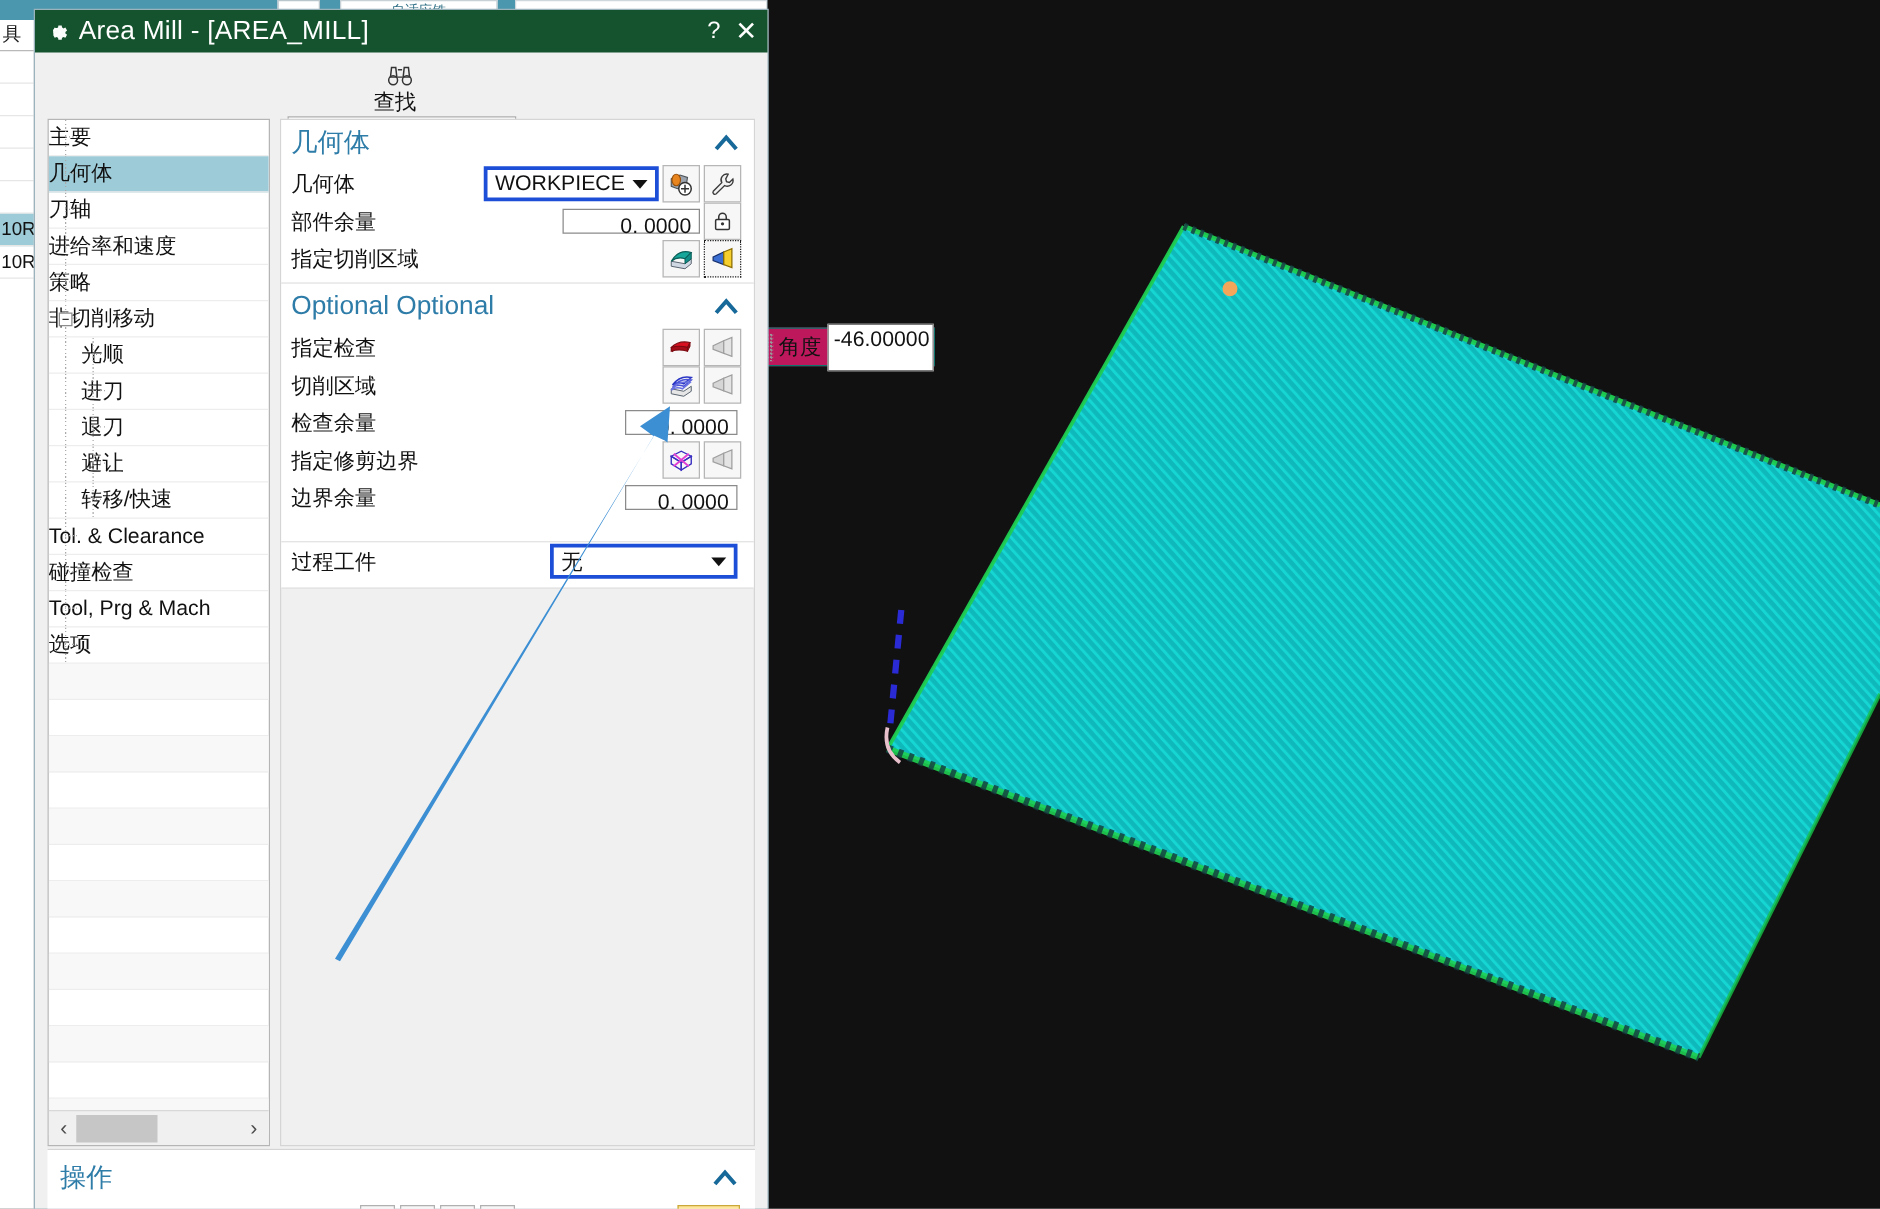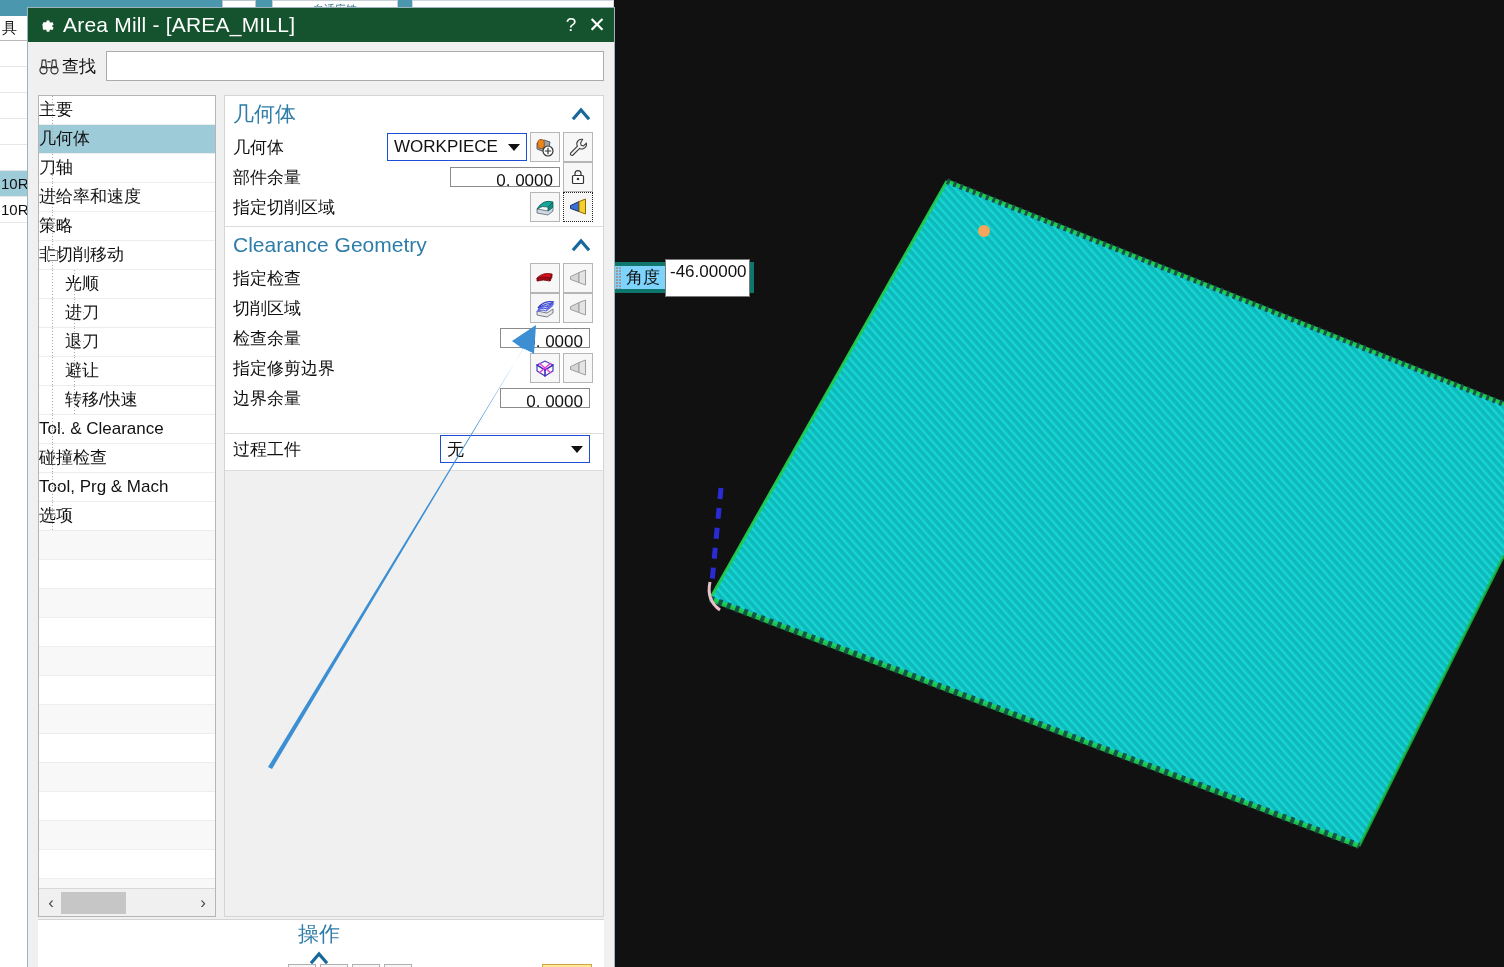--- a/index.html
+++ b/index.html
@@ -27,41 +27,41 @@
   #left-strip .lhead{height:24px;line-height:24px;padding-left:2px;font-size:15px;color:#1a1a1a;
     border-bottom:1px solid #b9b9b9;background:#ffffff;white-space:nowrap;overflow:hidden;}
   #left-strip .lrow{height:25px;line-height:25px;padding-left:1px;font-size:15px;color:#111;
     border-bottom:1px solid #e6e6e6;white-space:nowrap;overflow:hidden;}
   #left-strip .lrow.sel{background:#9ecbd8;}
 
   
   #viewport{position:absolute;left:614px;top:0;width:890px;height:967px;background:#111111;overflow:hidden;}
   #viewport svg{position:absolute;left:0;top:0;}
   #angle-box{position:absolute;left:608px;top:262px;height:31px;display:flex;align-items:center;
-    background:#7dd3fc;border:4px solid #0f766e;box-sizing:border-box;padding-left:4px;}
+    background:#be185d;border:1px solid #0f766e;box-sizing:border-box;padding-left:4px;}
   #angle-box .grip{width:6px;height:22px;background:
       radial-gradient(circle at 1px 1px,#9a9a9a 1px,transparent 1px) 0 0/3px 3px;}
   #angle-box .alabel{font-size:17px;color:#111;margin:0 5px 0 4px;white-space:nowrap;}
   #angle-box .aval{width:85px;height:38px;background:#ffffff;border:1px solid #7a7a7a;
     box-sizing:border-box;font-size:17px;color:#111;line-height:24px;padding-left:4px;overflow:hidden;
     white-space:nowrap;}
 
   
   #dialog{position:absolute;left:28px;top:8px;width:586px;height:959px;background:#f0f0f0;
     box-shadow:0 0 0 1px #9ab3bd;}
   #titlebar{height:34px;background:#14532d;display:flex;align-items:center;padding:0 4px 0 8px;}
   #titlebar .gear{width:19px;height:19px;flex:0 0 auto;margin-right:8px;}
   #title-text{color:#ffffff;font-size:21px;font-weight:400;letter-spacing:.2px;white-space:nowrap;
     flex:1 1 auto;overflow:hidden;}
   #titlebar .tbtn{width:26px;height:26px;display:flex;align-items:center;justify-content:center;
     color:#ffffff;font-size:19px;cursor:default;}
   #titlebar .tbtn.close{font-size:21px;}
 
   
-  #findbar{height:32px;display:flex;align-items:center;padding:8px 10px 6px 10px;box-sizing:content-box;}
+  #findbar{height:32px;display:flex;align-items:center;padding:8px 10px 6px 10px;box-sizing:content-box;flex-direction:column;}
   #find-icon{width:22px;height:20px;flex:0 0 auto;margin-right:2px;}
   #find-label{font-size:17px;color:#111;margin-right:10px;white-space:nowrap;}
   #find-input{flex:1 1 auto;height:30px;background:#ffffff;border:1px solid #ababab;box-sizing:border-box;}
 
   
   #dlg-body{position:absolute;left:0;top:82px;width:586px;height:838px;}
   #tree-pane{position:absolute;left:10px;top:5px;width:178px;height:822px;background:#ffffff;
     border:1px solid #b5b5b5;box-sizing:border-box;overflow:hidden;}
   .tnode{height:28px;line-height:28px;font-size:17px;color:#111;white-space:nowrap;overflow:hidden;
     border-bottom:1px solid #ededed;position:relative;}
@@ -92,33 +92,33 @@
   .sect{background:#ffffff;border-bottom:1px solid #dcdcdc;}
   .sect-head{height:36px;display:flex;align-items:center;padding:0 12px 0 8px;}
   .sect-title{flex:1 1 auto;font-size:21px;color:#2e7ca8;white-space:nowrap;}
   .chev{width:20px;height:20px;flex:0 0 auto;}
   .row{height:30px;display:flex;align-items:center;padding:0 10px 0 8px;position:relative;}
   .rlabel{font-size:17px;color:#111;white-space:nowrap;flex:1 1 auto;}
   .ibtn{width:30px;height:30px;border:1px solid #b6b6b6;box-sizing:border-box;background:#f7f7f7;
     display:flex;align-items:center;justify-content:center;margin-left:3px;flex:0 0 auto;}
   .ibtn.dotted{border:1px dotted #222;}
   .ibtn svg{display:block;}
-  .combo{height:28px;border:1px solid #1d4ed8;background:#ffffff;box-sizing:border-box;display:flex;
+  .combo{height:28px;border:3px solid #1d4ed8;background:#ffffff;box-sizing:border-box;display:flex;
     align-items:center;padding:5px 6px;font-size:17px;color:#111;flex:0 0 auto;margin-left:32px;}
   .combo .cval{flex:1 1 auto;white-space:nowrap;overflow:hidden;}
   .combo .carr{width:0;height:0;border-left:6px solid transparent;border-right:6px solid transparent;
     border-top:7px solid #111;margin-left:6px;}
   .numbox{height:20px;border:1px solid #8b8b8b;background:#ffffff;box-sizing:border-box;
     font-size:17px;color:#111;line-height:26px;text-align:right;padding-right:6px;flex:0 0 auto;}
   .spacer{flex:1 1 auto;}
 
   
   #ops{position:absolute;left:10px;bottom:0;width:566px;height:47px;background:#ffffff;
     border-top:1px solid #d4d4d4;}
-  #ops .sect-head{height:44px;padding:0 14px 0 10px;flex-direction:column;}
+  #ops .sect-head{height:44px;padding:0 14px 0 10px;}
   #ops-toolbar{position:absolute;left:250px;top:44px;display:flex;gap:4px;}
   #ops-toolbar .obtn{width:28px;height:22px;border:1px solid #b0b0b0;background:#f6f6f6;box-sizing:border-box;}
   #ops-ok{position:absolute;right:12px;top:44px;width:50px;height:22px;background:#ffe69b;
     border:1px solid #caa93a;box-sizing:border-box;}
 
   
   #annot{position:absolute;left:0;top:0;width:1504px;height:967px;pointer-events:none;}
 </style>
 </head>
 <body>
@@ -303,21 +303,21 @@
             <svg width="22" height="22" viewBox="0 0 22 22">
               <path d="M3.5 9.6 L12 5.6 L12 15.6 L3.5 12.4z" fill="#3b6fd4" stroke="#16306e" stroke-width="1"></path>
               <path d="M12 5.6 L18.5 3 L18.5 18 L12 15.6z" fill="#f5cf2e" stroke="#8a6c00" stroke-width="1"></path>
             </svg>
           </div>
         </div>
       </div>
 
       <div class="sect">
         <div class="sect-head">
-          <div class="sect-title">Clearance Geometry</div>
+          <div class="sect-title">Optional Optional</div>
           <svg class="chev" viewBox="0 0 20 20">
             <path d="M3 14 L10 6 L17 14" fill="none" stroke="#17699a" stroke-width="3.2" stroke-linecap="square"></path>
           </svg>
         </div>
 
         <div class="row">
           <div class="rlabel">指定检查</div>
           <div class="spacer"></div>
           <div class="ibtn">
             <svg width="22" height="22" viewBox="0 0 22 22">

